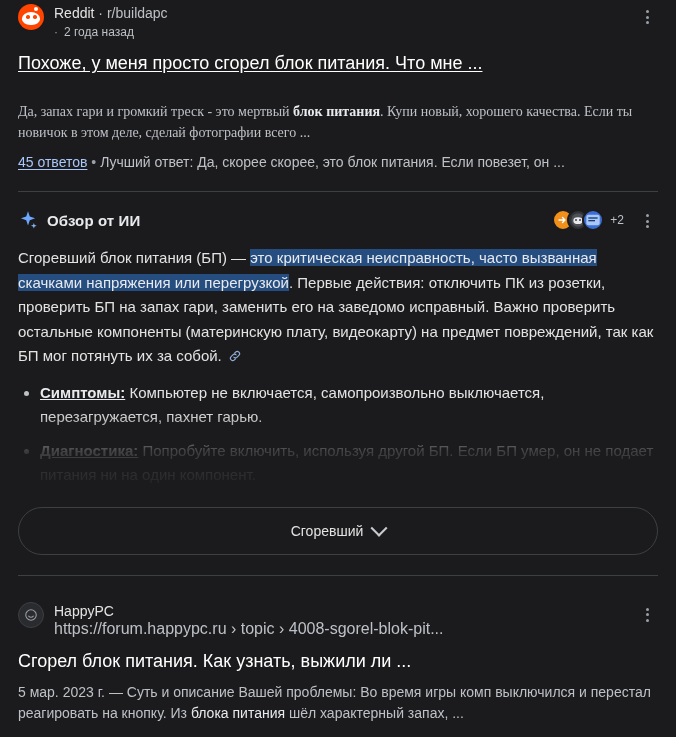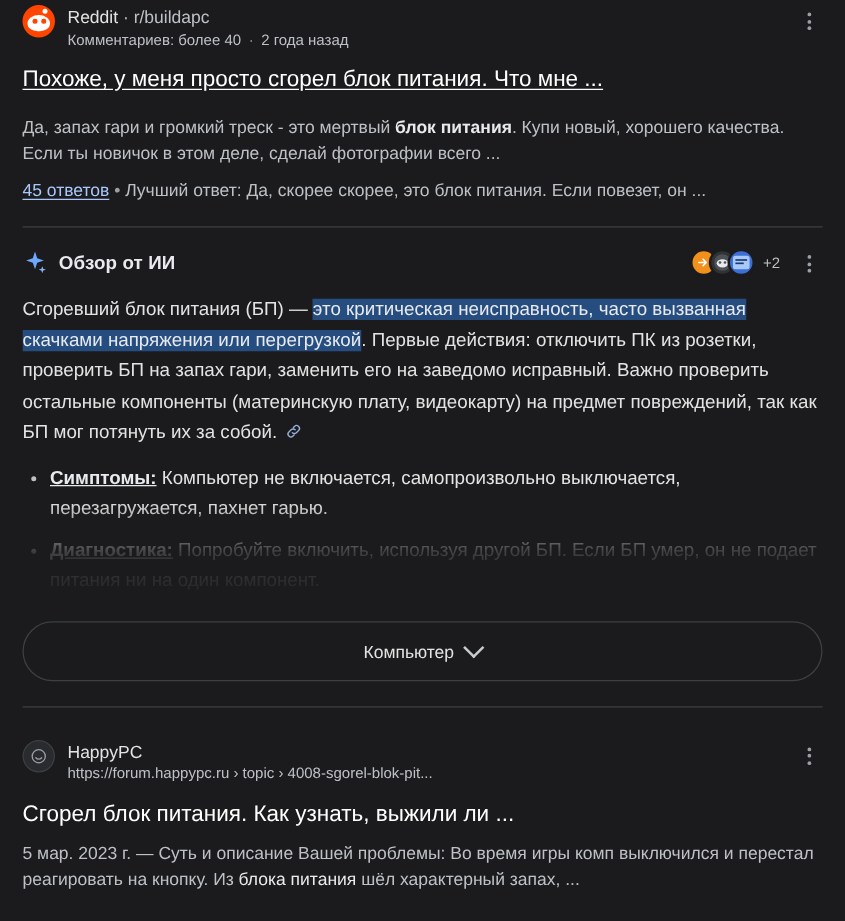--- a/index.html
+++ b/index.html
@@ -122,21 +122,22 @@
     font-size: 18px;
     line-height: 24px;
     margin-top: 10px;
     cursor: pointer;
   }
   .reddit-title { text-decoration: underline; text-underline-offset: 2px; }
   .snippet {
     color: #bdc1c6;
     font-size: 14px;
     line-height: 21px;
-    margin-top: 16px;
+    margin-top: 26px;
+    font-family: Liberation Serif, serif;
   }
   .snippet b { color: #e8eaed; font-weight: bold; }
   .answers-line {
     color: #bdc1c6;
     font-size: 14px;
     line-height: 21px;
     margin-top: 9px;
   }
   .answers-count {
     color: #a8c7fa;
@@ -270,21 +271,21 @@
     width: 12px; height: 12px;
     border-right: 2px solid #c9cccf;
     border-bottom: 2px solid #c9cccf;
     transform: rotate(45deg) translate(-2px,-2px);
   }
 
   
   .result-2 { margin-top: 22px; }
   .url-line {
     color: #bdc1c6;
-    font-size: 12px;
+    font-size: 16px;
     line-height: 17px;
   }
   .snippet-2 {
     color: #bdc1c6;
     font-size: 14px;
     line-height: 21px;
     margin-top: 9px;
   }
   .snippet-2 b { color: #e8eaed; font-weight: normal; }
   .date { color: #bdc1c6; }
@@ -300,21 +301,20 @@
       <div class="rd-ant"></div>
       <div class="rd-eye l"></div>
       <div class="rd-eye r"></div>
     </div>
     <div class="site-meta">
       <div class="site-name">
         <span>Reddit</span>
         <span style="color:#bdc1c6">· r/buildapc</span>
       </div>
       <div class="site-sub">
-        <span>Комментариев: более 40</span>
         <span class="sub-sep">·</span>
         <span>2 года назад</span>
       </div>
     </div>
     <div class="kebab">
       <i></i>
         <i></i>
         <i></i>
     </div>
   </div>
@@ -390,21 +390,21 @@
         </li>
         <li>
           <b>Диагностика:</b><span> Попробуйте включить, используя другой БП. Если БП умер, он не подает питания ни на один компонент.</span>
         </li>
       </ul>
 
       <div class="fade-mask"></div>
     </div>
 
     <button class="expand-btn">
-      <span>Компьютер</span>
+      <span>Сгоревший</span>
       <span class="chev"></span>
     </button>
   </div>
 
   <div class="divider" style="margin-top:20px"></div>
 
   <div class="result-2">
     <div class="result-head">
       <div class="favicon happy">
         <span class="h-glyph">

